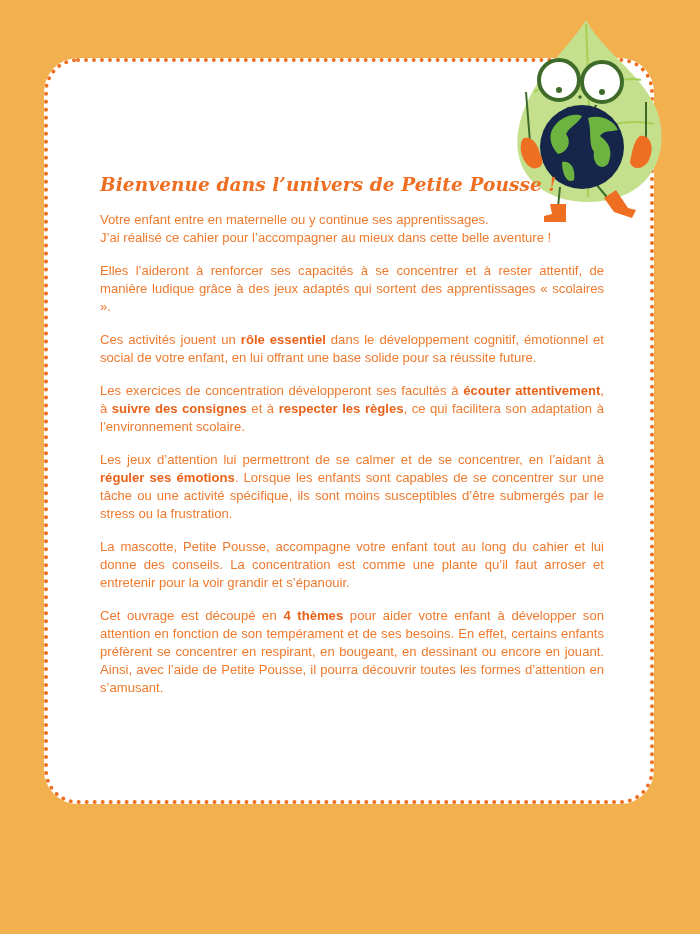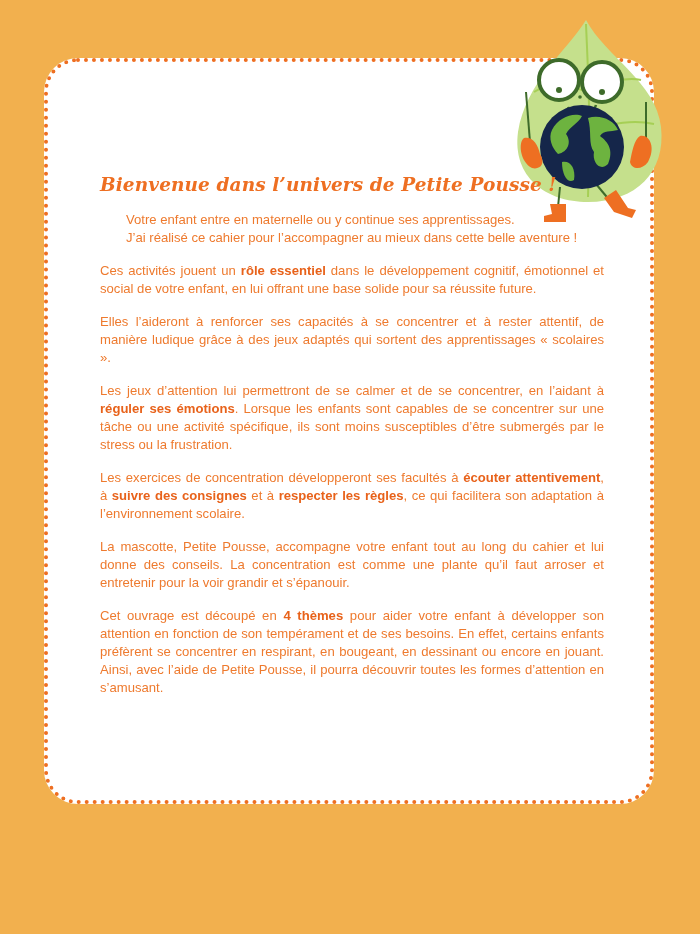--- a/index.html
+++ b/index.html
@@ -37,21 +37,21 @@
     color:#EE6F22;
     margin:0 0 16px 0;
     letter-spacing:0.1px;
   }
   .para {
     font-size:13.1px;
     line-height:18px;
     margin:0 0 15px 0;
     text-align:justify;
   }
-  .para.left { text-align:left;margin-left:26px; }
+  .para.left { text-align:left; }
   .para b { color:#E8621A; font-weight:bold; }
 </style>
 </head>
 <body>
 
 <div class="card"></div>
 
 <svg class="mascot" viewBox="0 0 180 210" xmlns="http://www.w3.org/2000/svg">
 
   <path d="M90 8 C 70 40, 30 70, 22 120 C 16 165, 50 190, 92 190 C 140 190, 170 160, 165 115 C 160 70, 110 45, 90 8 Z" fill="#C5E08C"></path>
@@ -84,20 +84,20 @@
   <path d="M144 124 C 154 122, 160 136, 152 150 C 146 158, 136 158, 134 150 C 136 140, 138 128, 144 124 Z" fill="#EE6F22"></path>
 
   <path d="M54 192 L 70 192 L 70 210 L 48 210 L 48 204 L 56 202 Z" fill="#EE6F22"></path>
   <path d="M108 186 L 120 178 L 132 196 L 140 198 L 136 206 L 118 200 Z" fill="#EE6F22"></path>
 </svg>
 
 <div class="content">
   <h1 class="title">Bienvenue dans l’univers de Petite Pousse !</h1>
   <div id="paras">
       <p class="para left"><span>Votre enfant entre en maternelle ou y continue ses apprentissages.<br>J’ai réalisé ce cahier pour l’accompagner au mieux dans cette belle aventure !</span></p>
+      <p class="para"><span>Elles l’aideront à renforcer ses capacités à se concentrer et à rester attentif, de manière ludique grâce à des jeux adaptés qui sortent des apprentissages « scolaires ».</span></p>
       <p class="para"><span>Ces activités jouent un </span><b>rôle essentiel</b><span> dans le développement cognitif, émotionnel et social de votre enfant, en lui offrant une base solide pour sa réussite future.</span></p>
-      <p class="para"><span>Elles l’aideront à renforcer ses capacités à se concentrer et à rester attentif, de manière ludique grâce à des jeux adaptés qui sortent des apprentissages « scolaires ».</span></p>
+      <p class="para"><span>Les exercices de concentration développeront ses facultés à </span><b>écouter attentivement</b><span>, à </span><b>suivre des consignes</b><span> et à </span><b>respecter les règles</b><span>, ce qui facilitera son adaptation à l’environnement scolaire.</span></p>
       <p class="para"><span>Les jeux d’attention lui permettront de se calmer et de se concentrer, en l’aidant à </span><b>réguler ses émotions</b><span>. Lorsque les enfants sont capables de se concentrer sur une tâche ou une activité spécifique, ils sont moins susceptibles d’être submergés par le stress ou la frustration.</span></p>
-      <p class="para"><span>Les exercices de concentration développeront ses facultés à </span><b>écouter attentivement</b><span>, à </span><b>suivre des consignes</b><span> et à </span><b>respecter les règles</b><span>, ce qui facilitera son adaptation à l’environnement scolaire.</span></p>
       <p class="para"><span>La mascotte, Petite Pousse, accompagne votre enfant tout au long du cahier et lui donne des conseils. La concentration est comme une plante qu’il faut arroser et entretenir pour la voir grandir et s’épanouir.</span></p>
       <p class="para"><span>Cet ouvrage est découpé en </span><b>4 thèmes</b><span> pour aider votre enfant à développer son attention en fonction de son tempérament et de ses besoins. En effet, certains enfants préfèrent se concentrer en respirant, en bougeant, en dessinant ou encore en jouant. Ainsi, avec l’aide de Petite Pousse, il pourra découvrir toutes les formes d’attention en s’amusant.</span></p>
     </div>
 </div>
 
 </body></html>

